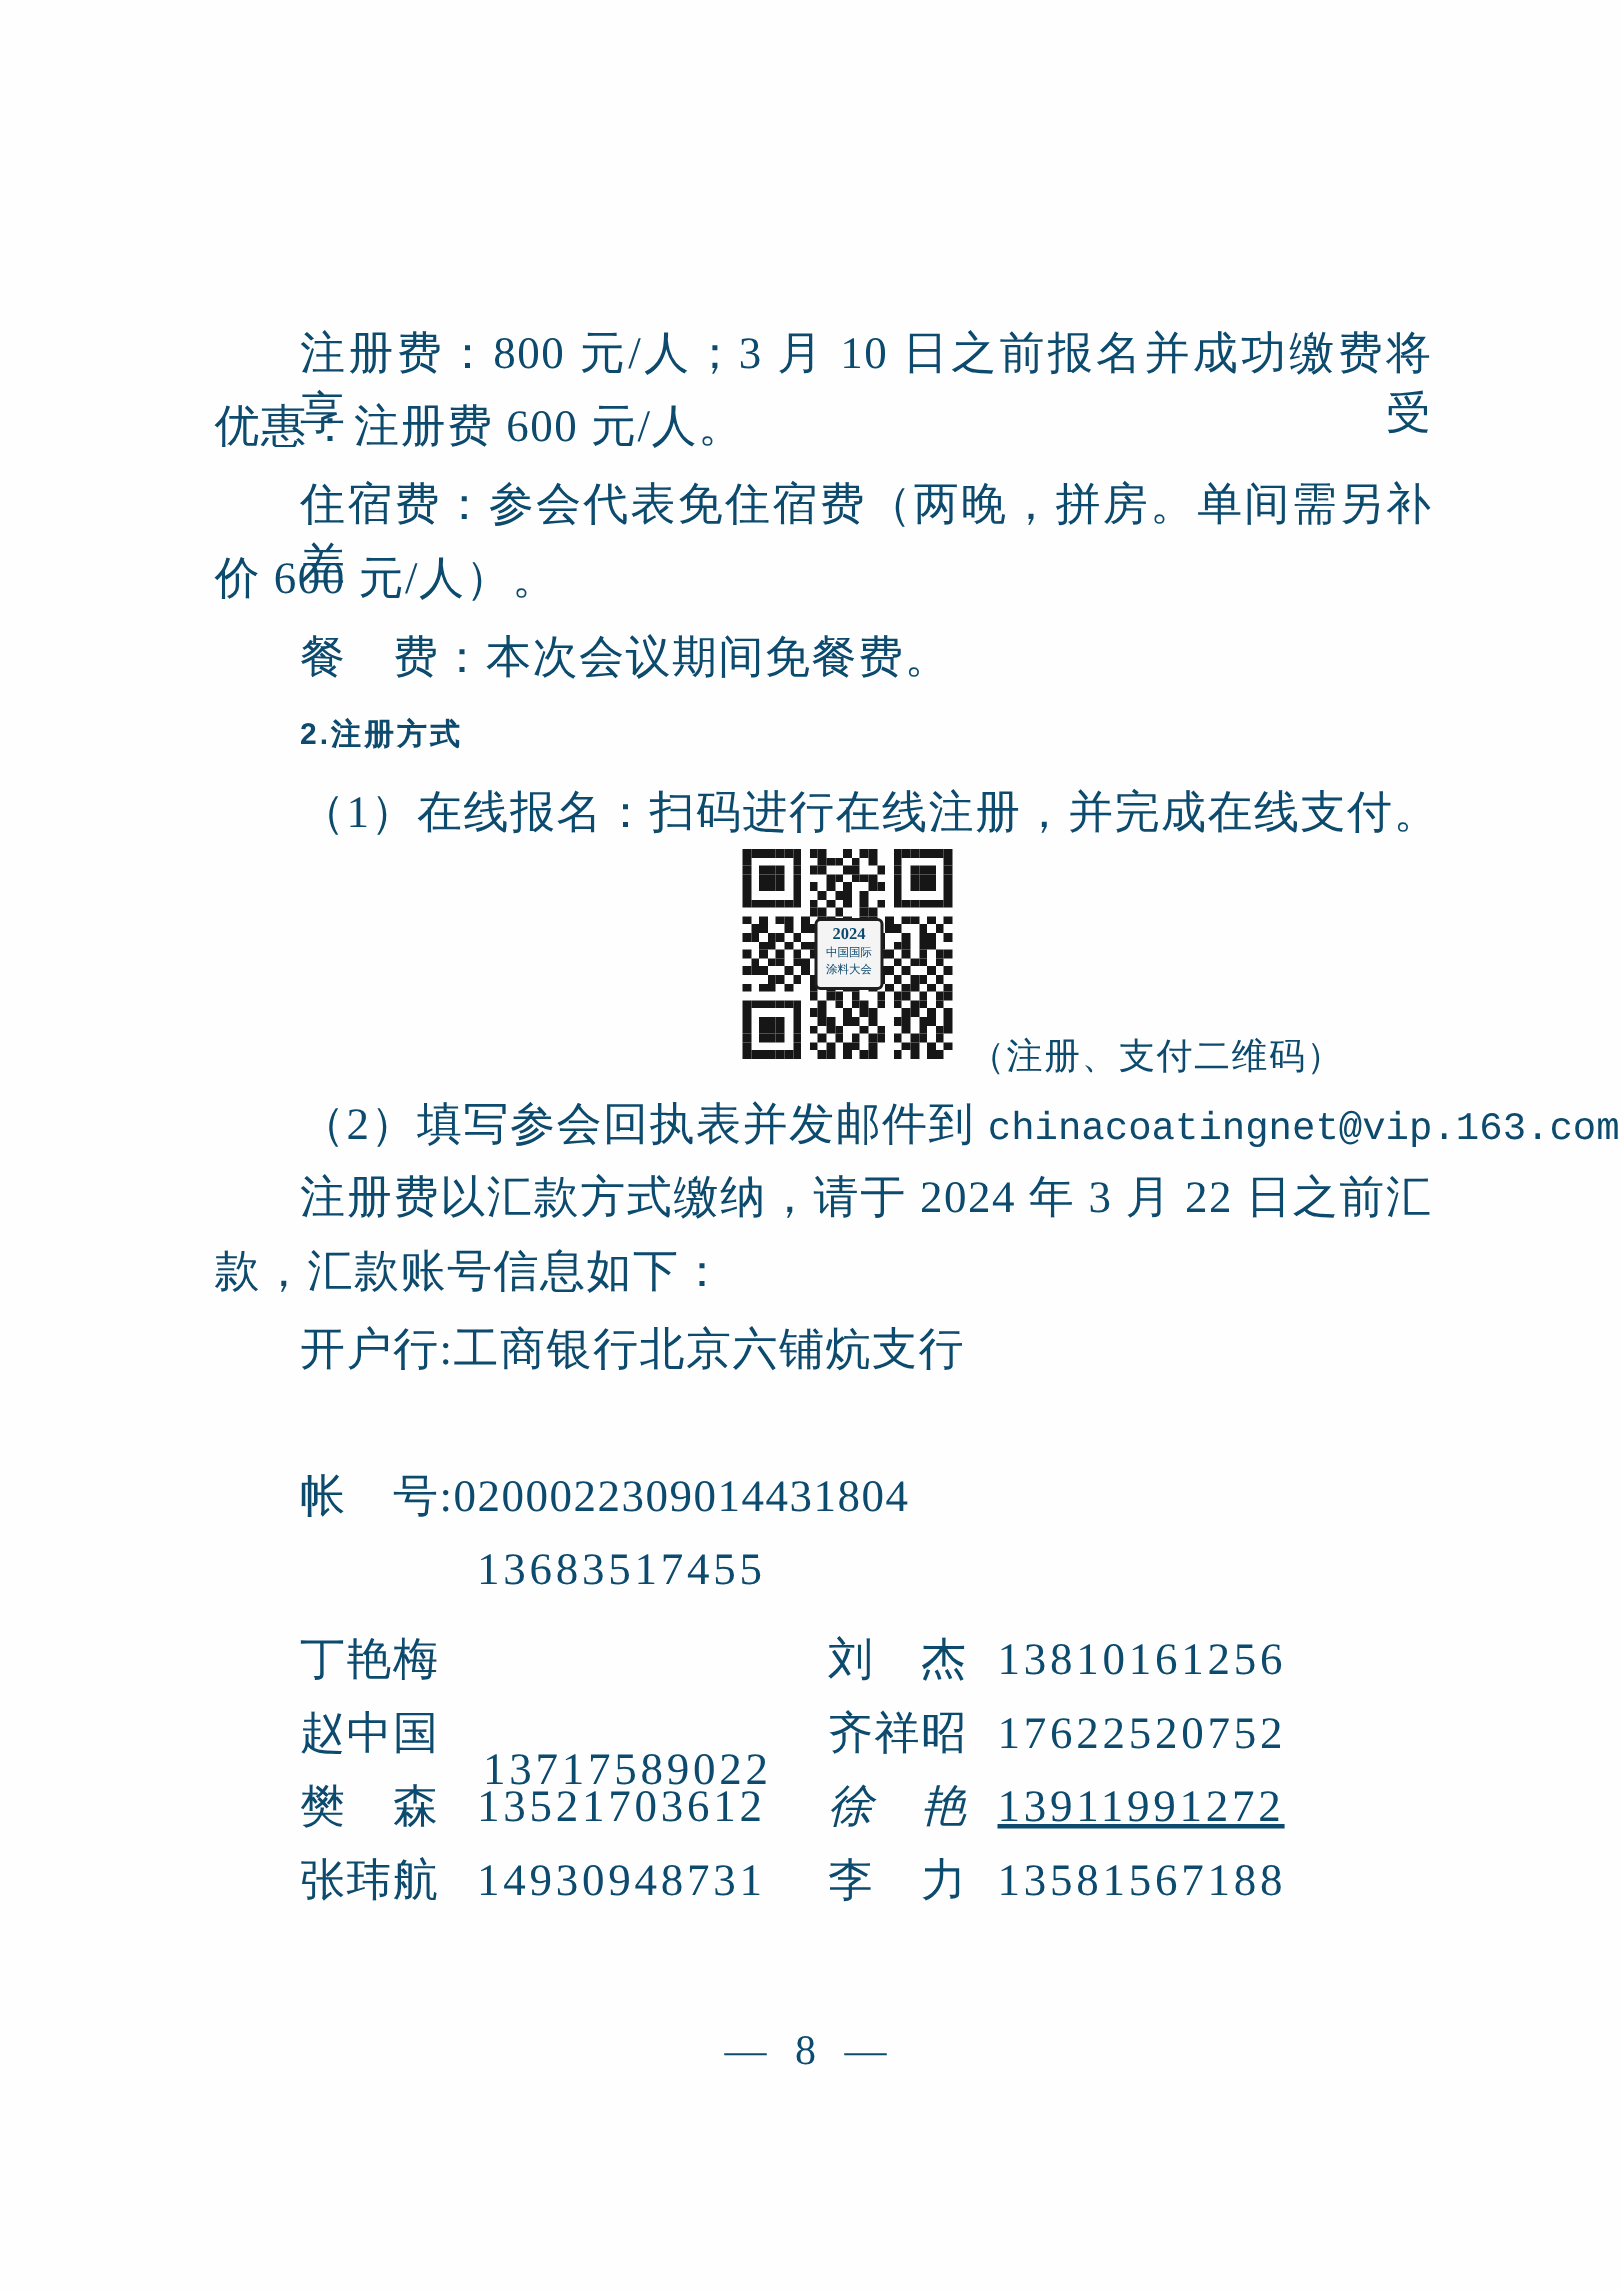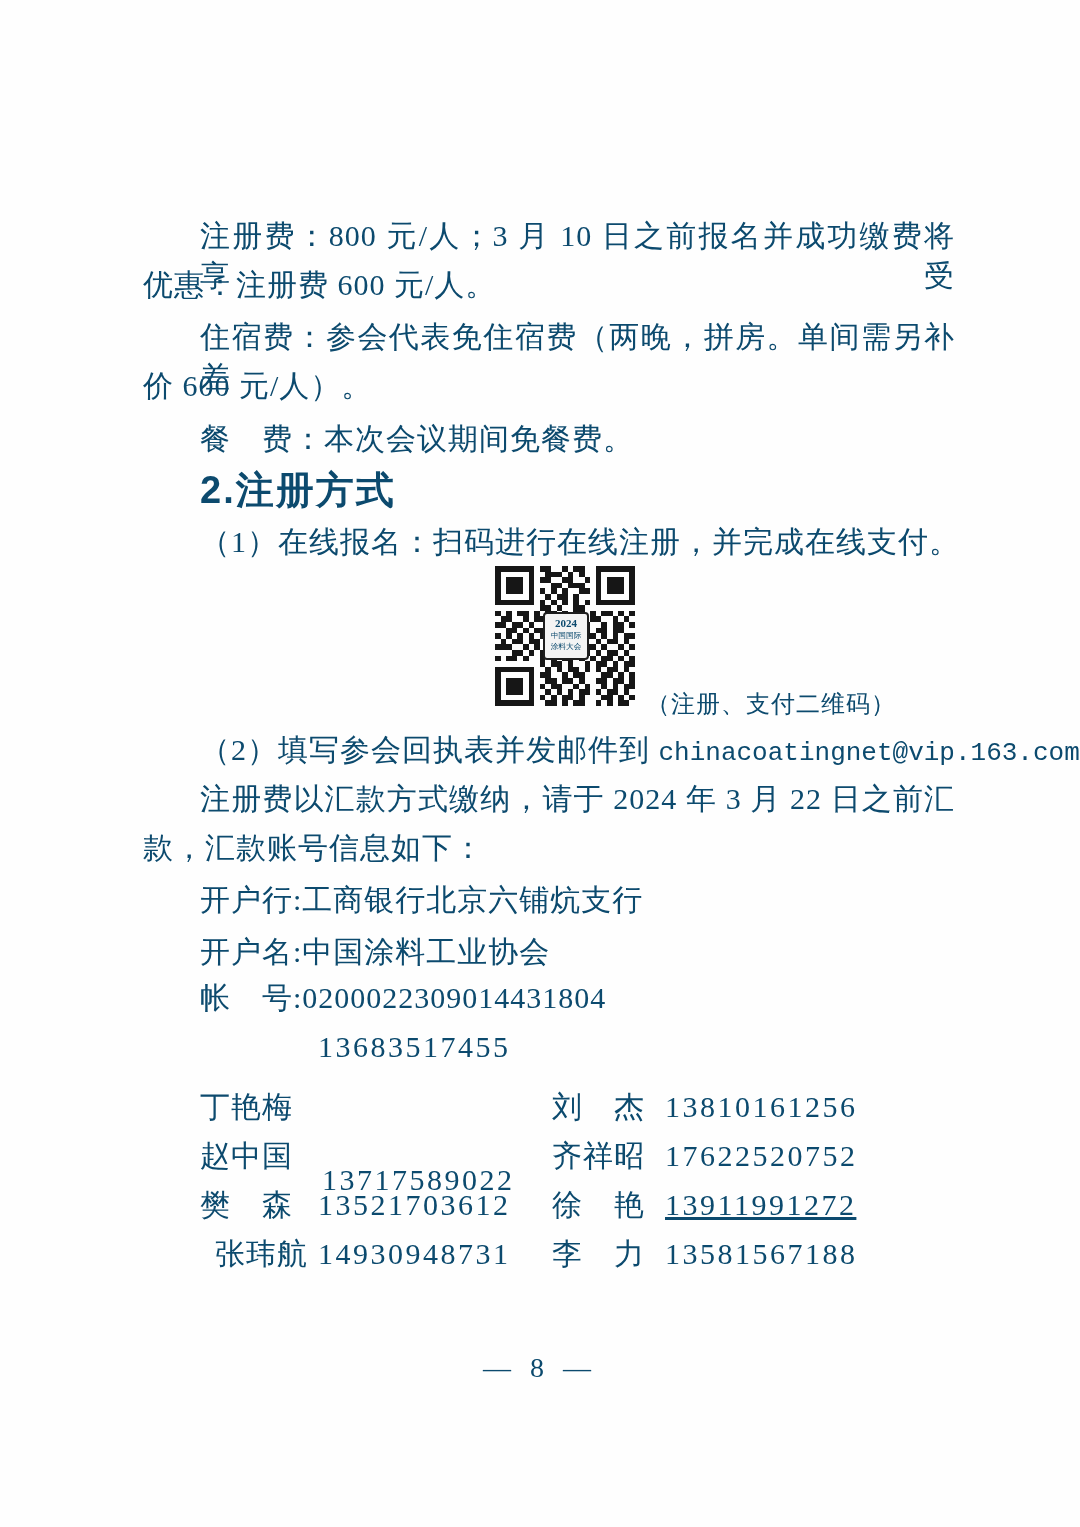--- a/index.html
+++ b/index.html
@@ -21,21 +21,21 @@
     white-space: nowrap;
   }
   .just {
     white-space: normal;
     text-align: justify;
     text-align-last: justify;
   }
   .heading {
     font-family: "Liberation Sans", "DejaVu Sans", sans-serif;
     font-weight: bold;
-    font-size: 38px;
+    font-size: 20px;
     letter-spacing: 2px;
   }
   .mono {
     font-family: "Liberation Mono", "DejaVu Sans Mono", monospace;
     font-size: 26px;
     letter-spacing: 0;
   }
   .num { letter-spacing: 2.5px; }
   .qr-wrap { position: absolute; left: 495px; top: 566px; width: 140px; height: 140px; }
   .qr-matrix {
@@ -728,44 +728,43 @@
   <div class="qr-caption">（注册、支付二维码）</div>
 
   <div class="ln" style="left:200px; top:730px;">
     <span>（2）填写参会回执表并发邮件到 </span><span class="mono">chinacoatingnet@vip.163.com</span>
   </div>
 
   <div class="ln just" style="left:200px; top:779px; width:755px;">注册费以汇款方式缴纳，请于 2024 年 3 月 22 日之前汇</div>
   <div class="ln" style="left:143px; top:828px;">款，汇款账号信息如下：</div>
 
   <div class="ln" style="left:200px; top:880px;">开户行:工商银行北京六铺炕支行</div>
-  <div class="ln" style="left:200px; top:932px;">开户名:中国涂料工业协会</div>
   <div class="ln" style="left:200px; top:978px;">帐　号:0200022309014431804</div>
 
 
   <div>
     <span class="ln" style="left:200px; top:1087px;">丁艳梅</span>
     <span class="ln num" style="left:318px; top:1027px;">13683517455</span>
     <span class="ln" style="left:552px; top:1087px;">刘　杰</span>
     <span class="ln num" style="left:665px; top:1087px;">13810161256</span>
   </div>
   <div>
     <span class="ln" style="left:200px; top:1136px;">赵中国</span>
     <span class="ln num" style="left:322px; top:1136px;margin-top:24px;">13717589022</span>
     <span class="ln" style="left:552px; top:1136px;">齐祥昭</span>
     <span class="ln num" style="left:665px; top:1136px;">17622520752</span>
   </div>
   <div>
     <span class="ln" style="left:200px; top:1185px;">樊　森</span>
     <span class="ln num" style="left:318px; top:1185px;">13521703612</span>
-    <span class="ln" style="left:552px; top:1185px;">徐　艳</span>
+    <span class="ln" style="left:552px; top:1185px;font-style:italic;">徐　艳</span>
     <span class="ln num" style="left:665px; top:1185px;text-decoration:underline;">13911991272</span>
   </div>
   <div>
-    <span class="ln" style="left:200px; top:1234px;margin-left:15px;">张玮航</span>
+    <span class="ln" style="left:200px; top:1234px;">张玮航</span>
     <span class="ln num" style="left:318px; top:1234px;">14930948731</span>
     <span class="ln" style="left:552px; top:1234px;">李　力</span>
     <span class="ln num" style="left:665px; top:1234px;">13581567188</span>
   </div>
 
   <div class="footer">— 8 —</div>
 
 </div>
 
 </body></html>

